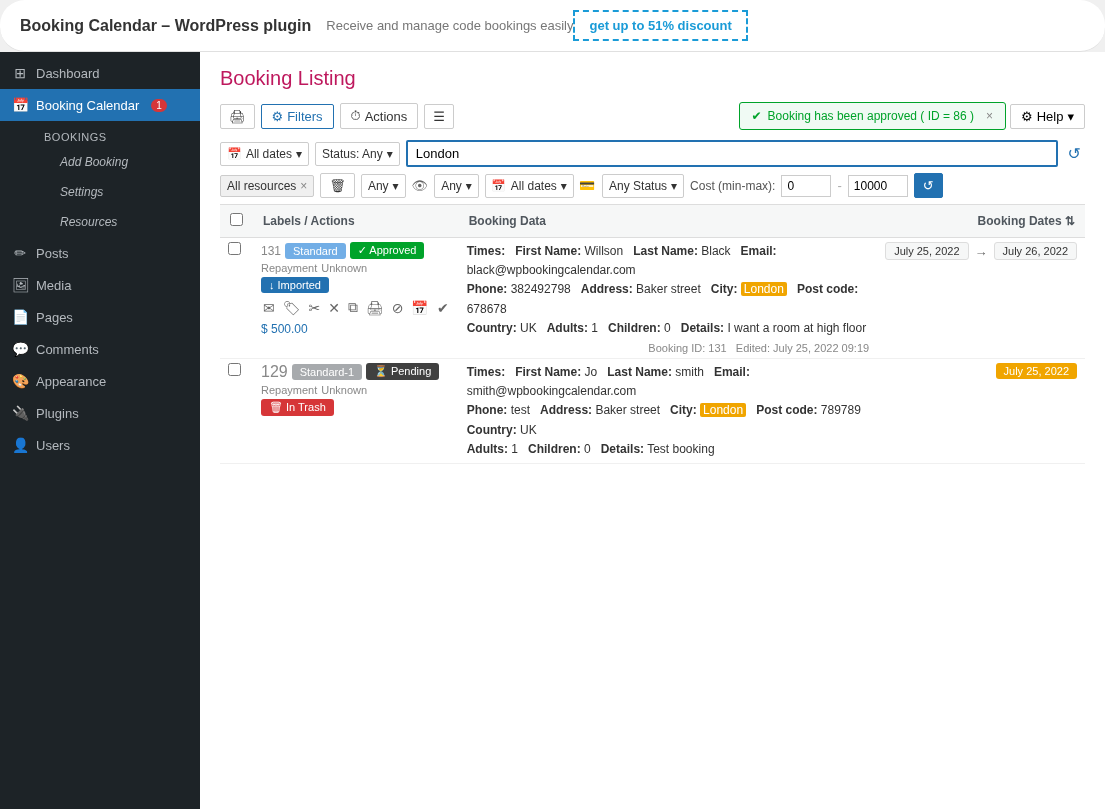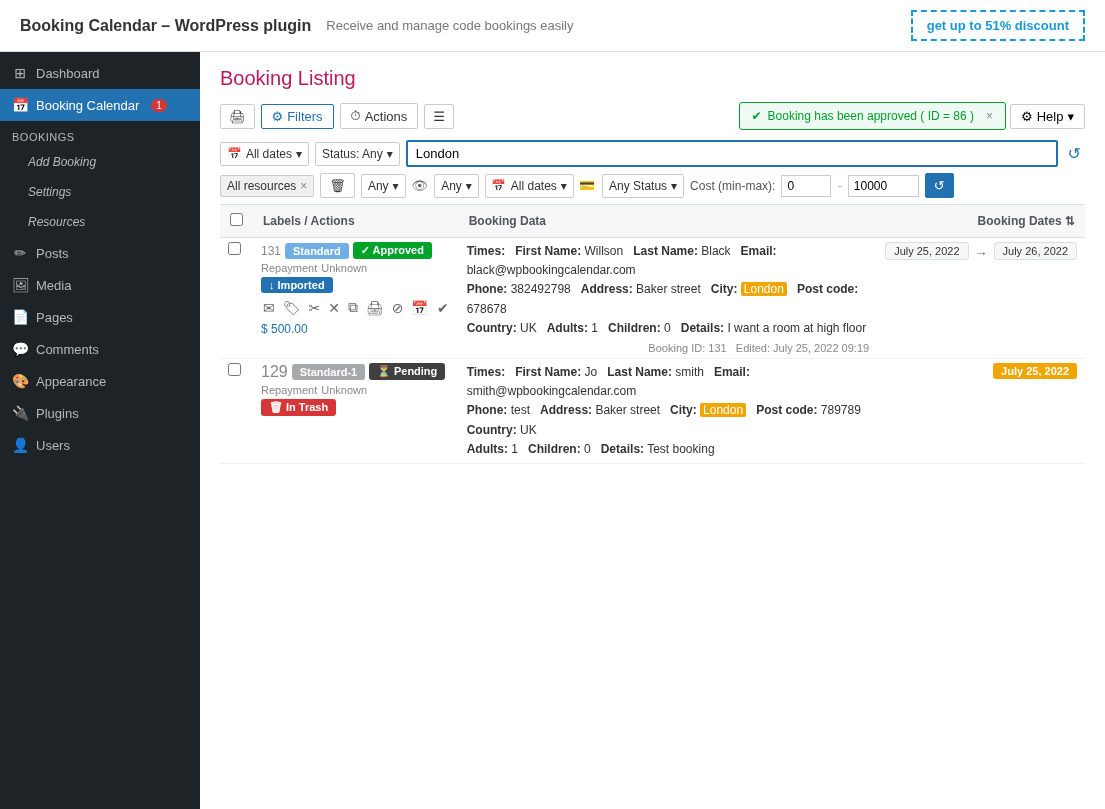--- a/index.html
+++ b/index.html
@@ -5,21 +5,21 @@
     * { box-sizing: border-box; margin: 0; padding: 0; }
     body { font-family: -apple-system, BlinkMacSystemFont, 'Segoe UI', Arial, sans-serif; font-size: 13px; background: #f0f0f0; color: #333; }
 
     
     .top-header {
       background: #fff;
       border-bottom: 1px solid #e0e0e0;
       padding: 10px 20px;
       display: flex;
       align-items: center;
-      justify-content: space-between;
+      border-radius: 25px;
     }
     .top-header-left { display: flex; align-items: center; gap: 15px; }
     .top-header-title { font-size: 16px; font-weight: 600; color: #333; }
     .top-header-subtitle { font-size: 13px; color: #777; }
     .discount-btn {
       border: 2px dashed #1a9bd7;
       color: #1a9bd7;
       background: #fff;
       padding: 6px 14px;
       font-size: 13px;
@@ -51,21 +51,21 @@
     .sidebar-item.active .sidebar-icon { color: #fff; }
     .sidebar-icon { font-size: 14px; width: 16px; text-align: center; }
     .sidebar-badge {
       background: #d63638;
       color: #fff;
       border-radius: 10px;
       font-size: 10px;
       padding: 1px 5px;
       margin-left: 4px;
     }
-    .sidebar-submenu { background: #1d2327; }
+    .sidebar-submenu { background: #1d2327; padding-left: 32px; }
     .sidebar-submenu .sidebar-item {
       padding-left: 28px;
       font-size: 12px;
       color: #b4b9be;
       font-style: italic;
     }
     .sidebar-section-label {
       padding: 10px 12px 4px 12px;
       font-size: 11px;
       color: #b4b9be;
@@ -119,21 +119,21 @@
     .filter-tag-close { cursor: pointer; color: #888; }
 
     
     .booking-table { width: 100%; border-collapse: collapse; }
     .booking-table th {
       background: #f6f7f7; border-bottom: 1px solid #ddd; border-top: 1px solid #ddd;
       padding: 8px 10px; text-align: left; font-weight: 600; font-size: 12px; color: #50575e;
     }
     .booking-table td { padding: 4px 8px; vertical-align: top; border-bottom: 1px solid #f0f0f0; }
     .tag {
-      display: inline-block; padding: 2px 8px; border-radius: 3px; font-size: 11px; font-weight: 700; color: #fff;
+      display: inline-block; padding: 2px 8px; border-radius: 3px; font-size: 11px; font-weight: 400; color: #fff;
     }
     .tag-standard { background: #72aee6; }
     .tag-standard1 { background: #a7aaad; color: #fff; }
     .tag-approved { background: #00a32a; }
     .tag-pending { background: #404040; }
     .tag-imported { background: #2271b1; }
     .tag-in-trash { background: #d63638; font-size: 11px; }
     .tag-dates {
       background: #f6f7f7; border: 1px solid #ddd; border-radius: 3px;
       padding: 2px 8px; font-size: 11px; color: #333; display: inline-flex; align-items: center; gap: 4px;
@@ -297,21 +297,21 @@
           <span>▾</span>
         </div>
         <span style="color:#666;">💳</span>
         <div class="filter-select">
           <span>Any Status</span>
           <span>▾</span>
         </div>
         <span style="font-size:12px; color:#555;">Cost (min-max):</span>
         <input type="text" style="width: 50px; border: 1px solid rgb(204, 204, 204); padding: 3px 5px; font-size: 12px;" value="0">
         <span style="color:#aaa;">-</span>
-        <input type="text" style="width: 71px; border: 1px solid rgb(204, 204, 204); padding: 3px 5px; font-size: 12px;" value="10000">
+        <input type="text" style="width: 60px; border: 1px solid rgb(204, 204, 204); padding: 3px 5px; font-size: 12px;" value="10000">
         <button class="btn btn-blue btn-icon">↺</button>
       </div>
 
       <table class="booking-table">
         <thead>
           <tr>
             <th style="width:30px;"><input type="checkbox" style=""></th>
             <th>Labels / Actions</th>
             <th>Booking Data</th>
             <th style="text-align:right;">Booking Dates ⇅</th>

